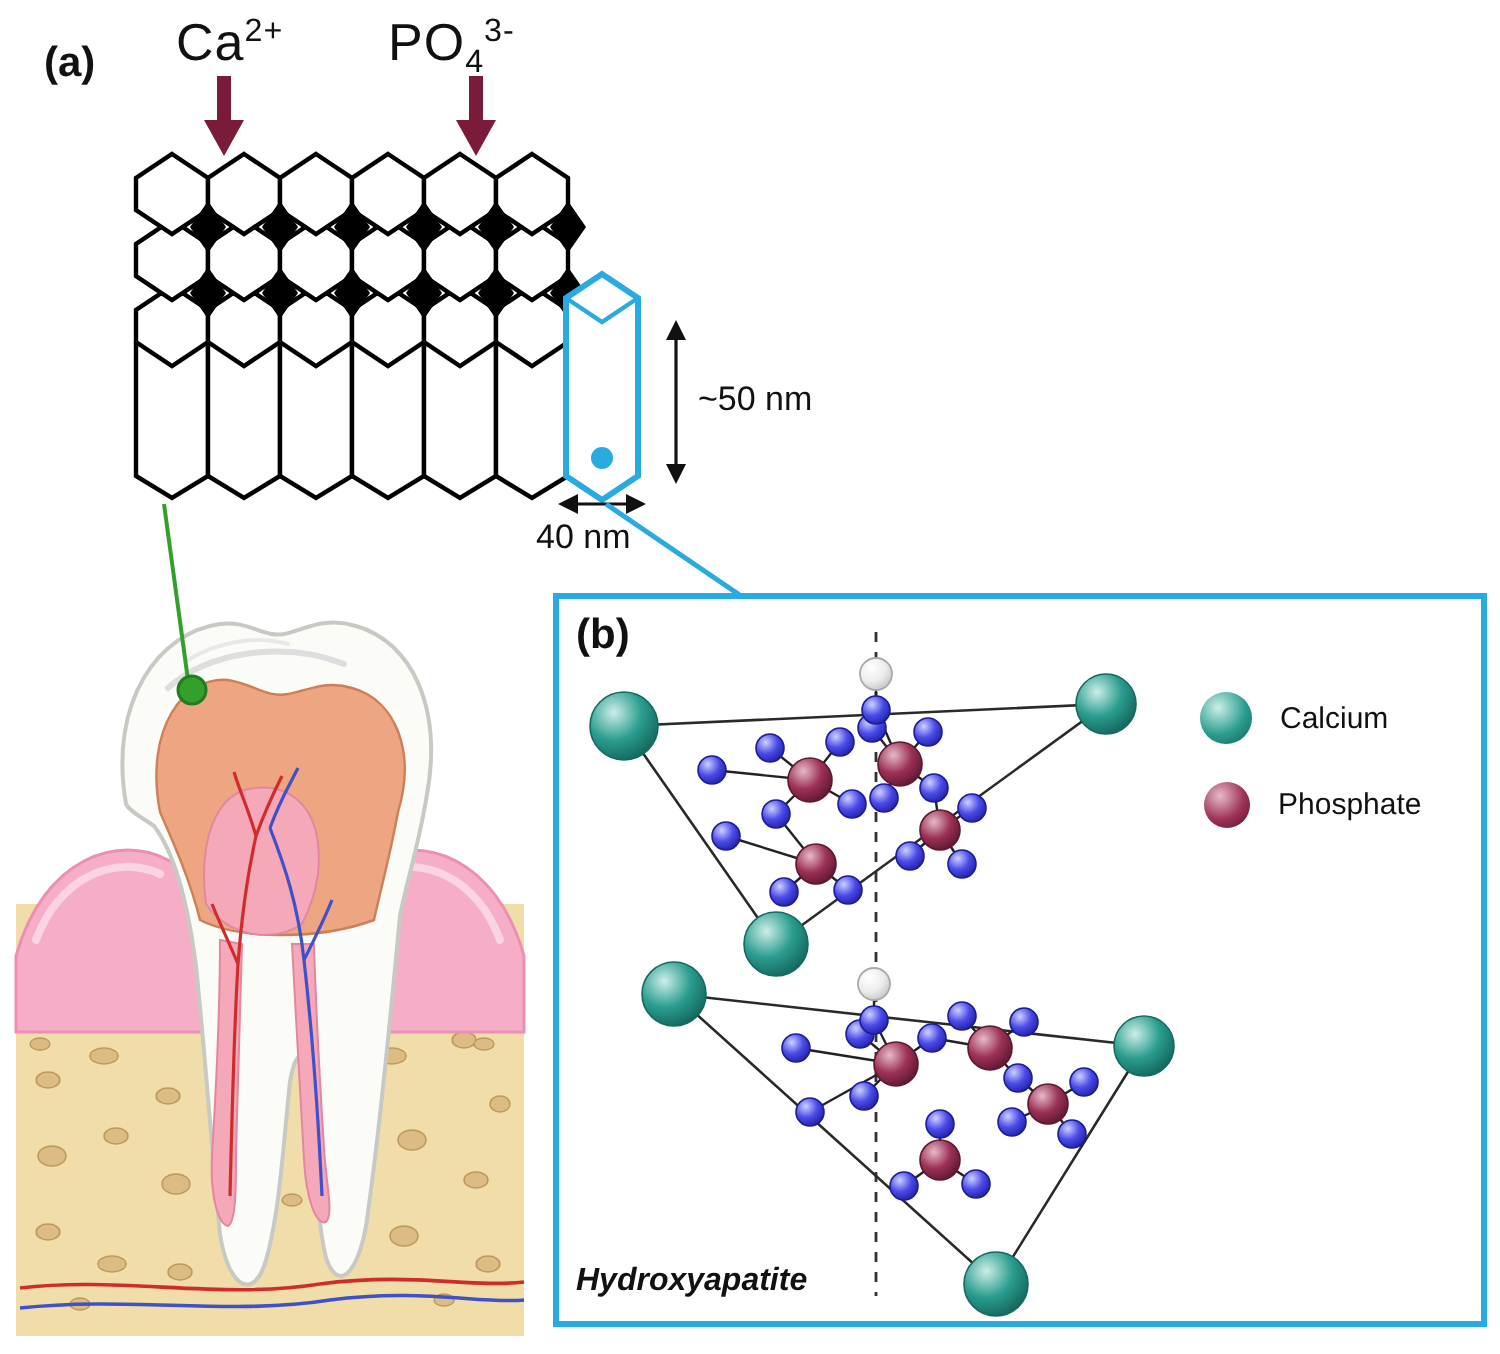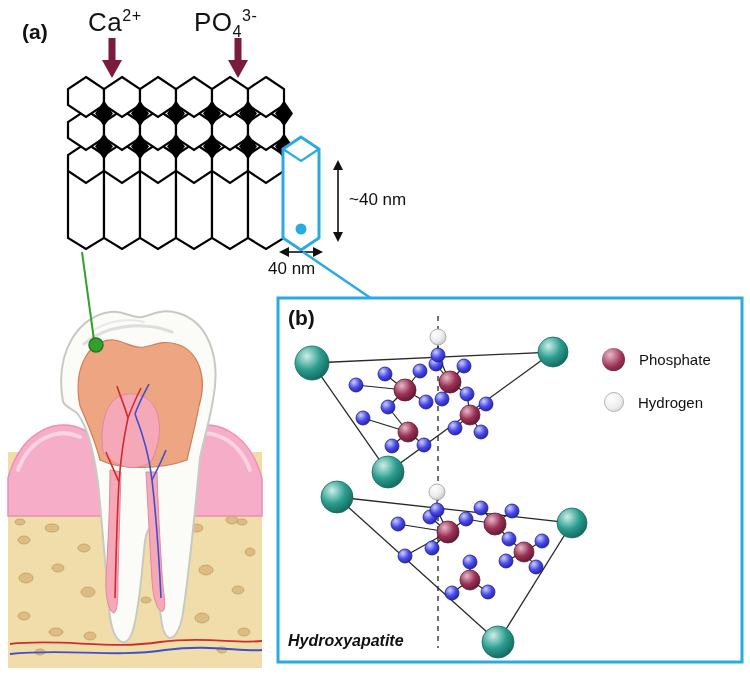--- a/index.html
+++ b/index.html
@@ -323,30 +323,30 @@
     <circle class="aH" cx="437" cy="492" r="8"></circle>
   </g>
 </svg>
 
 <div class="lbl panel-letter" style="left:22px;top:20px;">(a)</div>
 
 <div class="lbl ion" style="left:88px;top:6px;"><span>Ca</span><sup>2+</sup></div>
 
 <div class="lbl ion" style="left:194px;top:6px;"><span>PO</span><sub>4</sub><sup>3-</sup></div>
 
-<div class="lbl dim" style="left:349px;top:190px;">~40 nm</div>
+<div class="lbl dim" style="left:349px;top:190px;">~50 nm</div>
 <div class="lbl dim" style="left:268px;top:259px;">40 nm</div>
 
 <div class="lbl panel-letter" style="left:288px;top:306px;">(b)</div>
 <div class="lbl hap-title" style="left:288px;top:632px;">Hydroxyapatite</div>
 
 <div class="legend">
+  <div class="legend-row">
+    <span class="sphere sw-ca"></span>
+    <span class="legend-label">Calcium</span>
+  </div>
   <div class="legend-row">
     <span class="sphere sw-p"></span>
     <span class="legend-label">Phosphate</span>
   </div>
-  <div class="legend-row">
-    <span class="sphere sw-h"></span>
-    <span class="legend-label">Hydrogen</span>
-  </div>
 </div>
 
 </div>
 
 </body></html>

